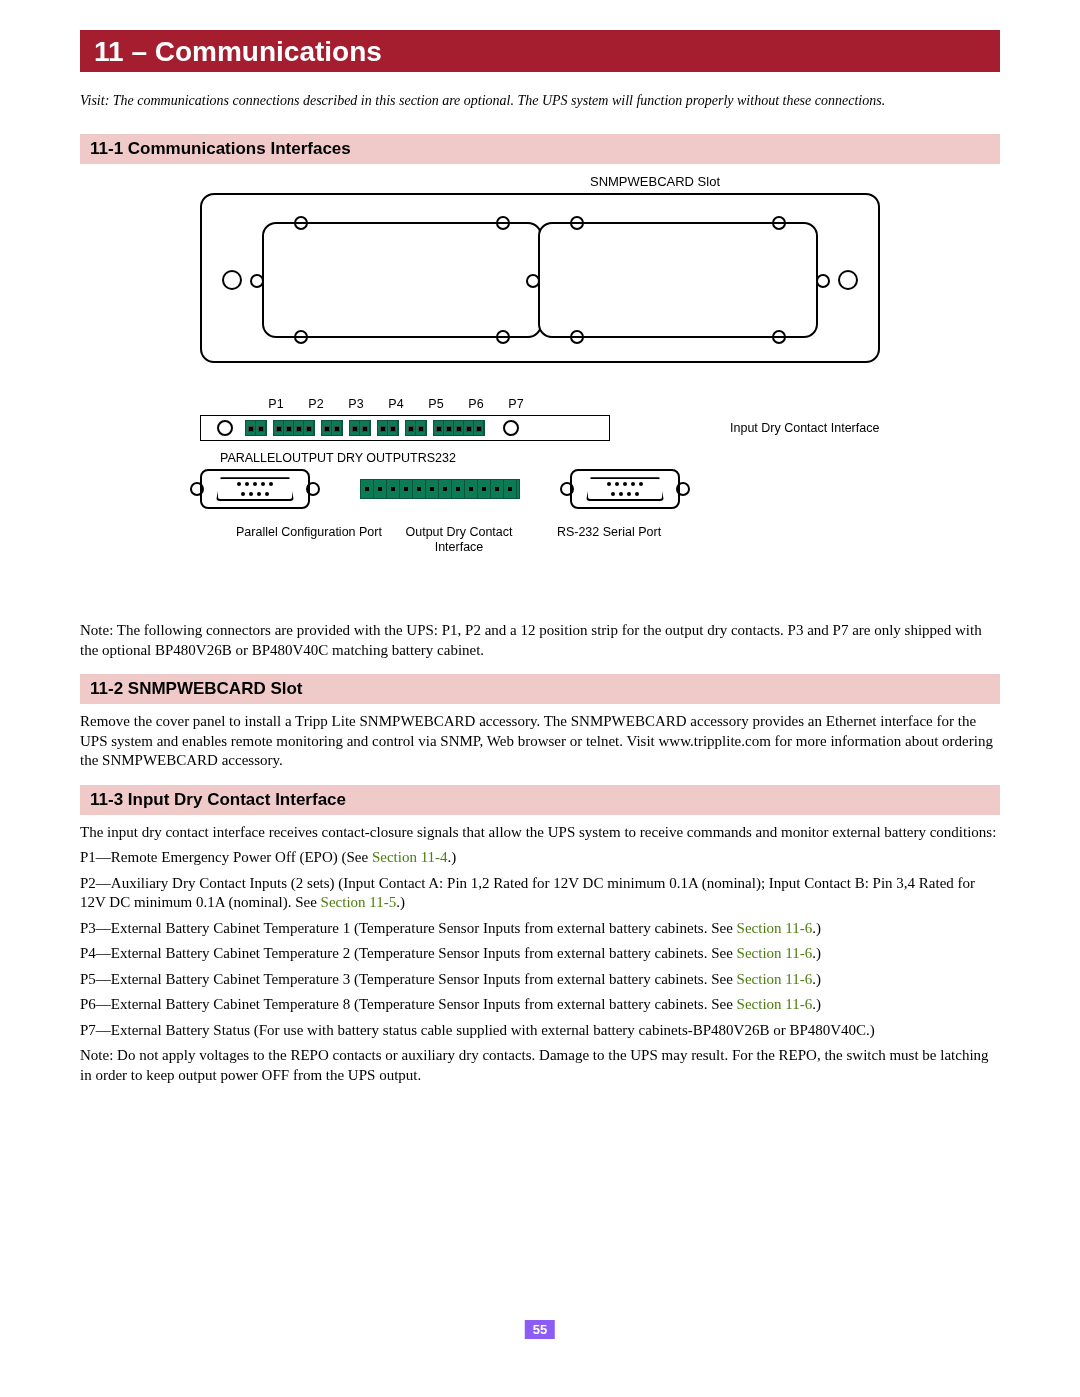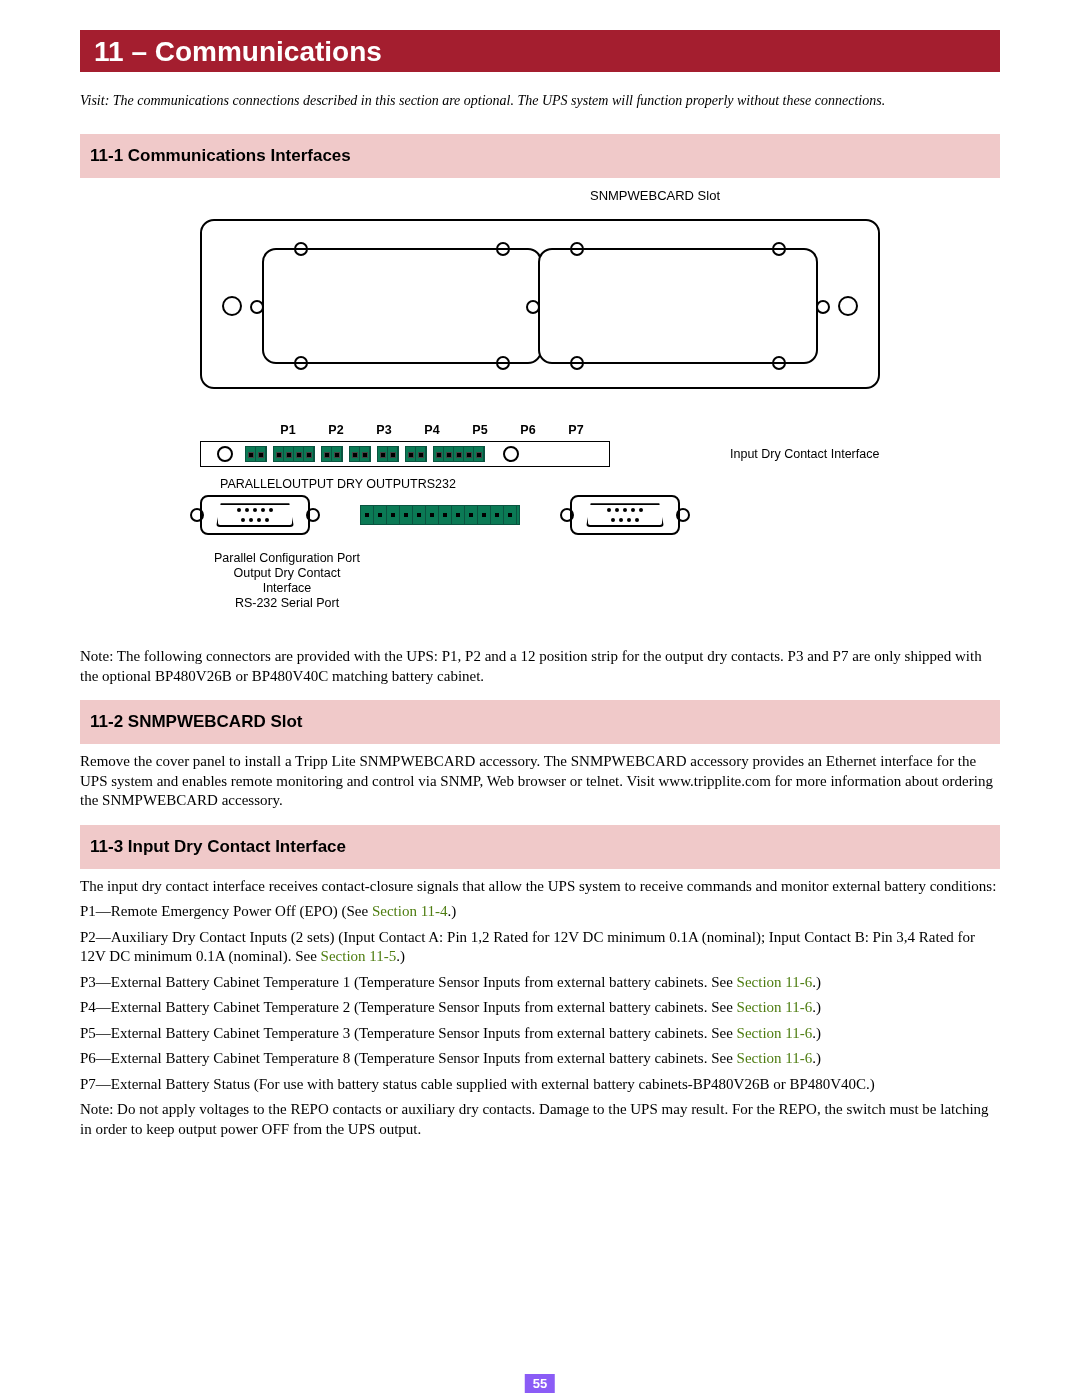--- a/index.html
+++ b/index.html
@@ -25,30 +25,30 @@
   .note-top {
     font-style: italic;
     font-size: 14px;
     margin: 8px 0 24px 0;
   }
   .section-bar {
     background: #f0c9c9;
     font-family: Arial, Helvetica, sans-serif;
     font-weight: bold;
     font-size: 17px;
-    padding: 12px 10px;
+    padding: 5px 10px;
     margin: 14px 0 8px 0;
   }
   p { margin: 6px 0; line-height: 1.3; }
   .ref { color: #4d7c0f; font-weight: normal; }
   .diagram-wrap { position: relative; width: 680px; margin: 10px auto 14px auto; }
   .snmp-label {
     font-family: Arial, Helvetica, sans-serif;
     font-size: 13px;
-    text-align: center; margin-bottom: 16px; margin-left: 230px;
+    text-align: center; margin-bottom: 4px; margin-left: 230px;
   }
   
   .top-panel {
     border: 2px solid #000;
     border-radius: 14px;
     height: 170px;
     position: relative;
     background: #fff;
   }
   .slot-cover {
@@ -69,21 +69,21 @@
   .slot-screw.tr { top:-8px; right:30px; }
   .slot-screw.bl { bottom:-8px; left:30px; }
   .slot-screw.br { bottom:-8px; right:30px; }
   .slot-screw.ml { top:50px; left:-14px; }
   .slot-screw.mr { top:50px; right:-14px; }
   
   .conn-wrap {
     position: relative; width: 680px; margin: 34px auto; height: 190px;
     font-family: Arial, Helvetica, sans-serif; font-size: 12.5px;
   }
-  .row-p-labels { position:absolute; top:0; left:72px; width:360px; display:flex; gap:16px;font-weight:bold; }
+  .row-p-labels { position:absolute; top:0; left:60px; width:360px; display:flex; gap:8px; }
   .row-p-labels span { width:32px; text-align:center; }
   .row-board {
     position:absolute; top:18px; left:0; width:410px; height:26px;
     border:1px solid #000; display:flex; align-items:center; padding:0 4px;
   }
   .board-screw { width:16px; height:16px; border:2px solid #000; border-radius:50%; margin:0 12px; }
   .term-block {
     display:inline-block; height:16px; background:#0b7a55; border:1px solid #0a5440; margin-right:6px;
     display:flex;
   }
@@ -109,21 +109,21 @@
   .db9-dot { width:4px; height:4px; background:#000; border-radius:50%; }
   .db9 .s { position:absolute; width:14px; height:14px; border:2px solid #000; border-radius:50%; top:11px; }
   .db9 .s.l { left:-12px; } .db9 .s.r { right:-12px; }
 
   .out-dry-block {
     width:160px; height:20px; background:#0b7a55; border:1px solid #0a5440; display:flex;
   }
   .out-dry-block .pin{ width:13px; border-right:1px solid #0a5440; position:relative; }
   .out-dry-block .pin::after{ content:""; position:absolute; width:4px; height:4px; background:#000; top:7px; left:4px; }
 
-  .caption-row { position:absolute; top:128px; left:12px; width:480px; display:flex; justify-content:flex-end; text-align:center;flex-direction:column; }
+  .caption-row { position:absolute; top:128px; left:4px; width:480px; display:flex; justify-content:flex-end; text-align:center; }
   .caption-row div { width:150px; line-height:1.2; }
   .page-num {
     position:absolute; bottom:12px; left:50%; transform:translateX(-50%);
     background:#8b5cf6; color:#fff; font-family:Arial,Helvetica,sans-serif; font-weight:bold;
     font-size:13px; padding:2px 8px;
   }
   .spacer-bottom { height:220px; }
 </style>
 </head>
 <body>

